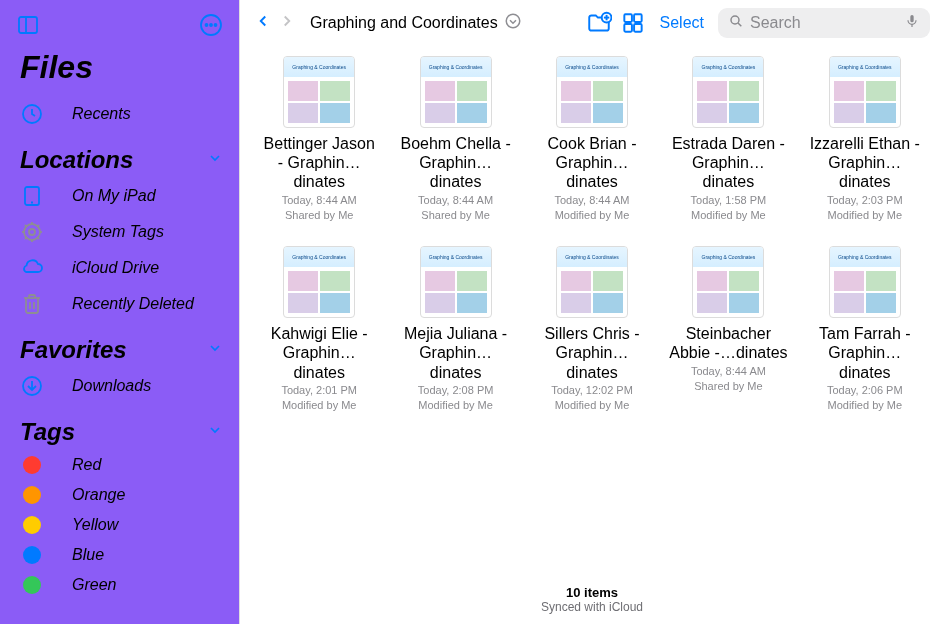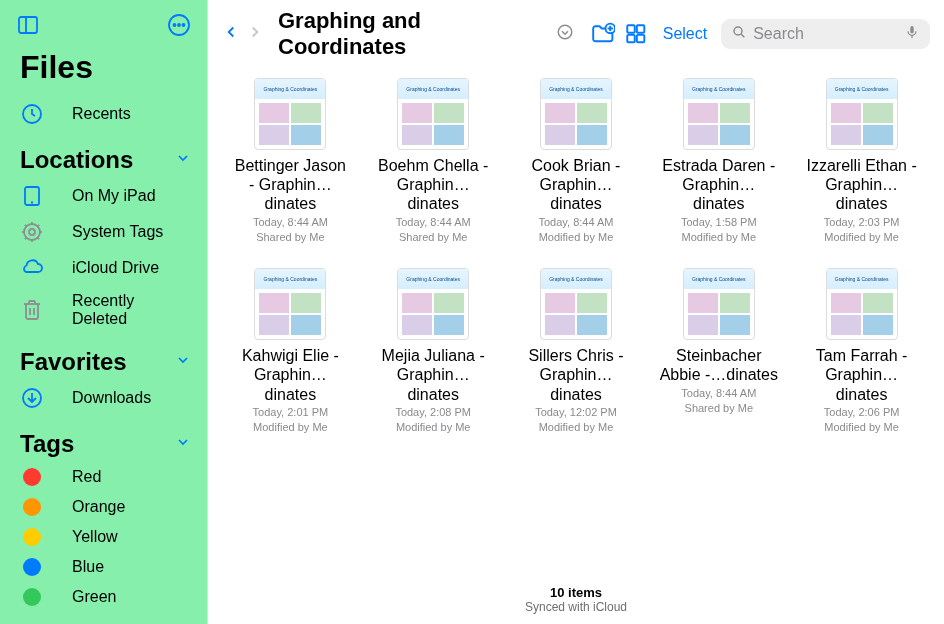--- a/index.html
+++ b/index.html
@@ -1,18 +1,18 @@
 <!DOCTYPE html>
 <html><head>
   <meta charset="utf-8">
   <style>
     * { margin: 0; padding: 0; box-sizing: border-box; font-family: -apple-system, BlinkMacSystemFont, "Segoe UI", Helvetica, Arial, sans-serif; }
     body { width: 944px; height: 624px; display: flex; background: #fff; overflow: hidden; }
     
-    .sidebar { width: 208px; background: #86efac; border-right: 1px solid #dedede; padding: 8px 0; overflow: hidden; }
+    .sidebar { width: 240px; background: #8b5cf6; border-right: 1px solid #dedede; padding: 8px 0; overflow: hidden; font-style: italic; }
     .sidebar-top { display: flex; justify-content: space-between; padding: 5px 16px 8px; }
     .sidebar-top svg { width: 24px; height: 24px; }
     .files-title { font-size: 32px; font-weight: 700; padding: 0 20px 10px; }
     
     .nav-item { display: flex; align-items: center; gap: 28px; padding: 6px 20px; cursor: pointer; font-size: 16px; }
     .nav-item .icon { width: 24px; height: 24px; display: flex; align-items: center; justify-content: center; flex-shrink: 0; }
     
     .section-header { display: flex; justify-content: space-between; align-items: center; padding: 14px 16px 4px 20px; }
     .section-header .label { font-size: 24px; font-weight: 600; }
     .chevron { color: #007aff; }
@@ -21,21 +21,21 @@
     .tag-red { background: #ff3b30; }
     .tag-orange { background: #ff9500; }
     .tag-yellow { background: #ffcc00; }
     .tag-green { background: #34c759; }
     .tag-blue { background: #007aff; }
     
     .main { flex: 1; display: flex; flex-direction: column; }
     .toolbar { display: flex; align-items: center; padding: 8px 14px; gap: 8px; }
     .bc { display: flex; align-items: center; gap: 6px; }
     .bc svg { width: 18px; height: 18px; }
-    .folder-title { font-size: 22px; font-weight: 700; margin-left: 8px; }
+    .folder-title { font-size: 16px; font-weight: 400; margin-left: 8px; }
     .spacer { flex: 1; }
     .tb-icon { width: 26px; height: 26px; display: flex; align-items: center; justify-content: center; color: #007aff; cursor: pointer; }
     .select-btn { color: #007aff; font-size: 16px; cursor: pointer; padding: 0 6px; }
     .search { display: flex; align-items: center; gap: 6px; background: #eeeeef; border-radius: 9px; padding: 5px 10px; width: 212px; }
     .search input { border: none; background: transparent; outline: none; font-size: 16px; flex: 1; width: 100%; }
     .search input::placeholder { color: #8a8a8e; }
     
     .grid-area { flex: 1; overflow: auto; padding: 10px 20px; }
     .grid { display: grid; grid-template-columns: repeat(5, 1fr); gap: 24px 18px; }
     .file { display: flex; flex-direction: column; align-items: center; text-align: center; cursor: pointer; }

